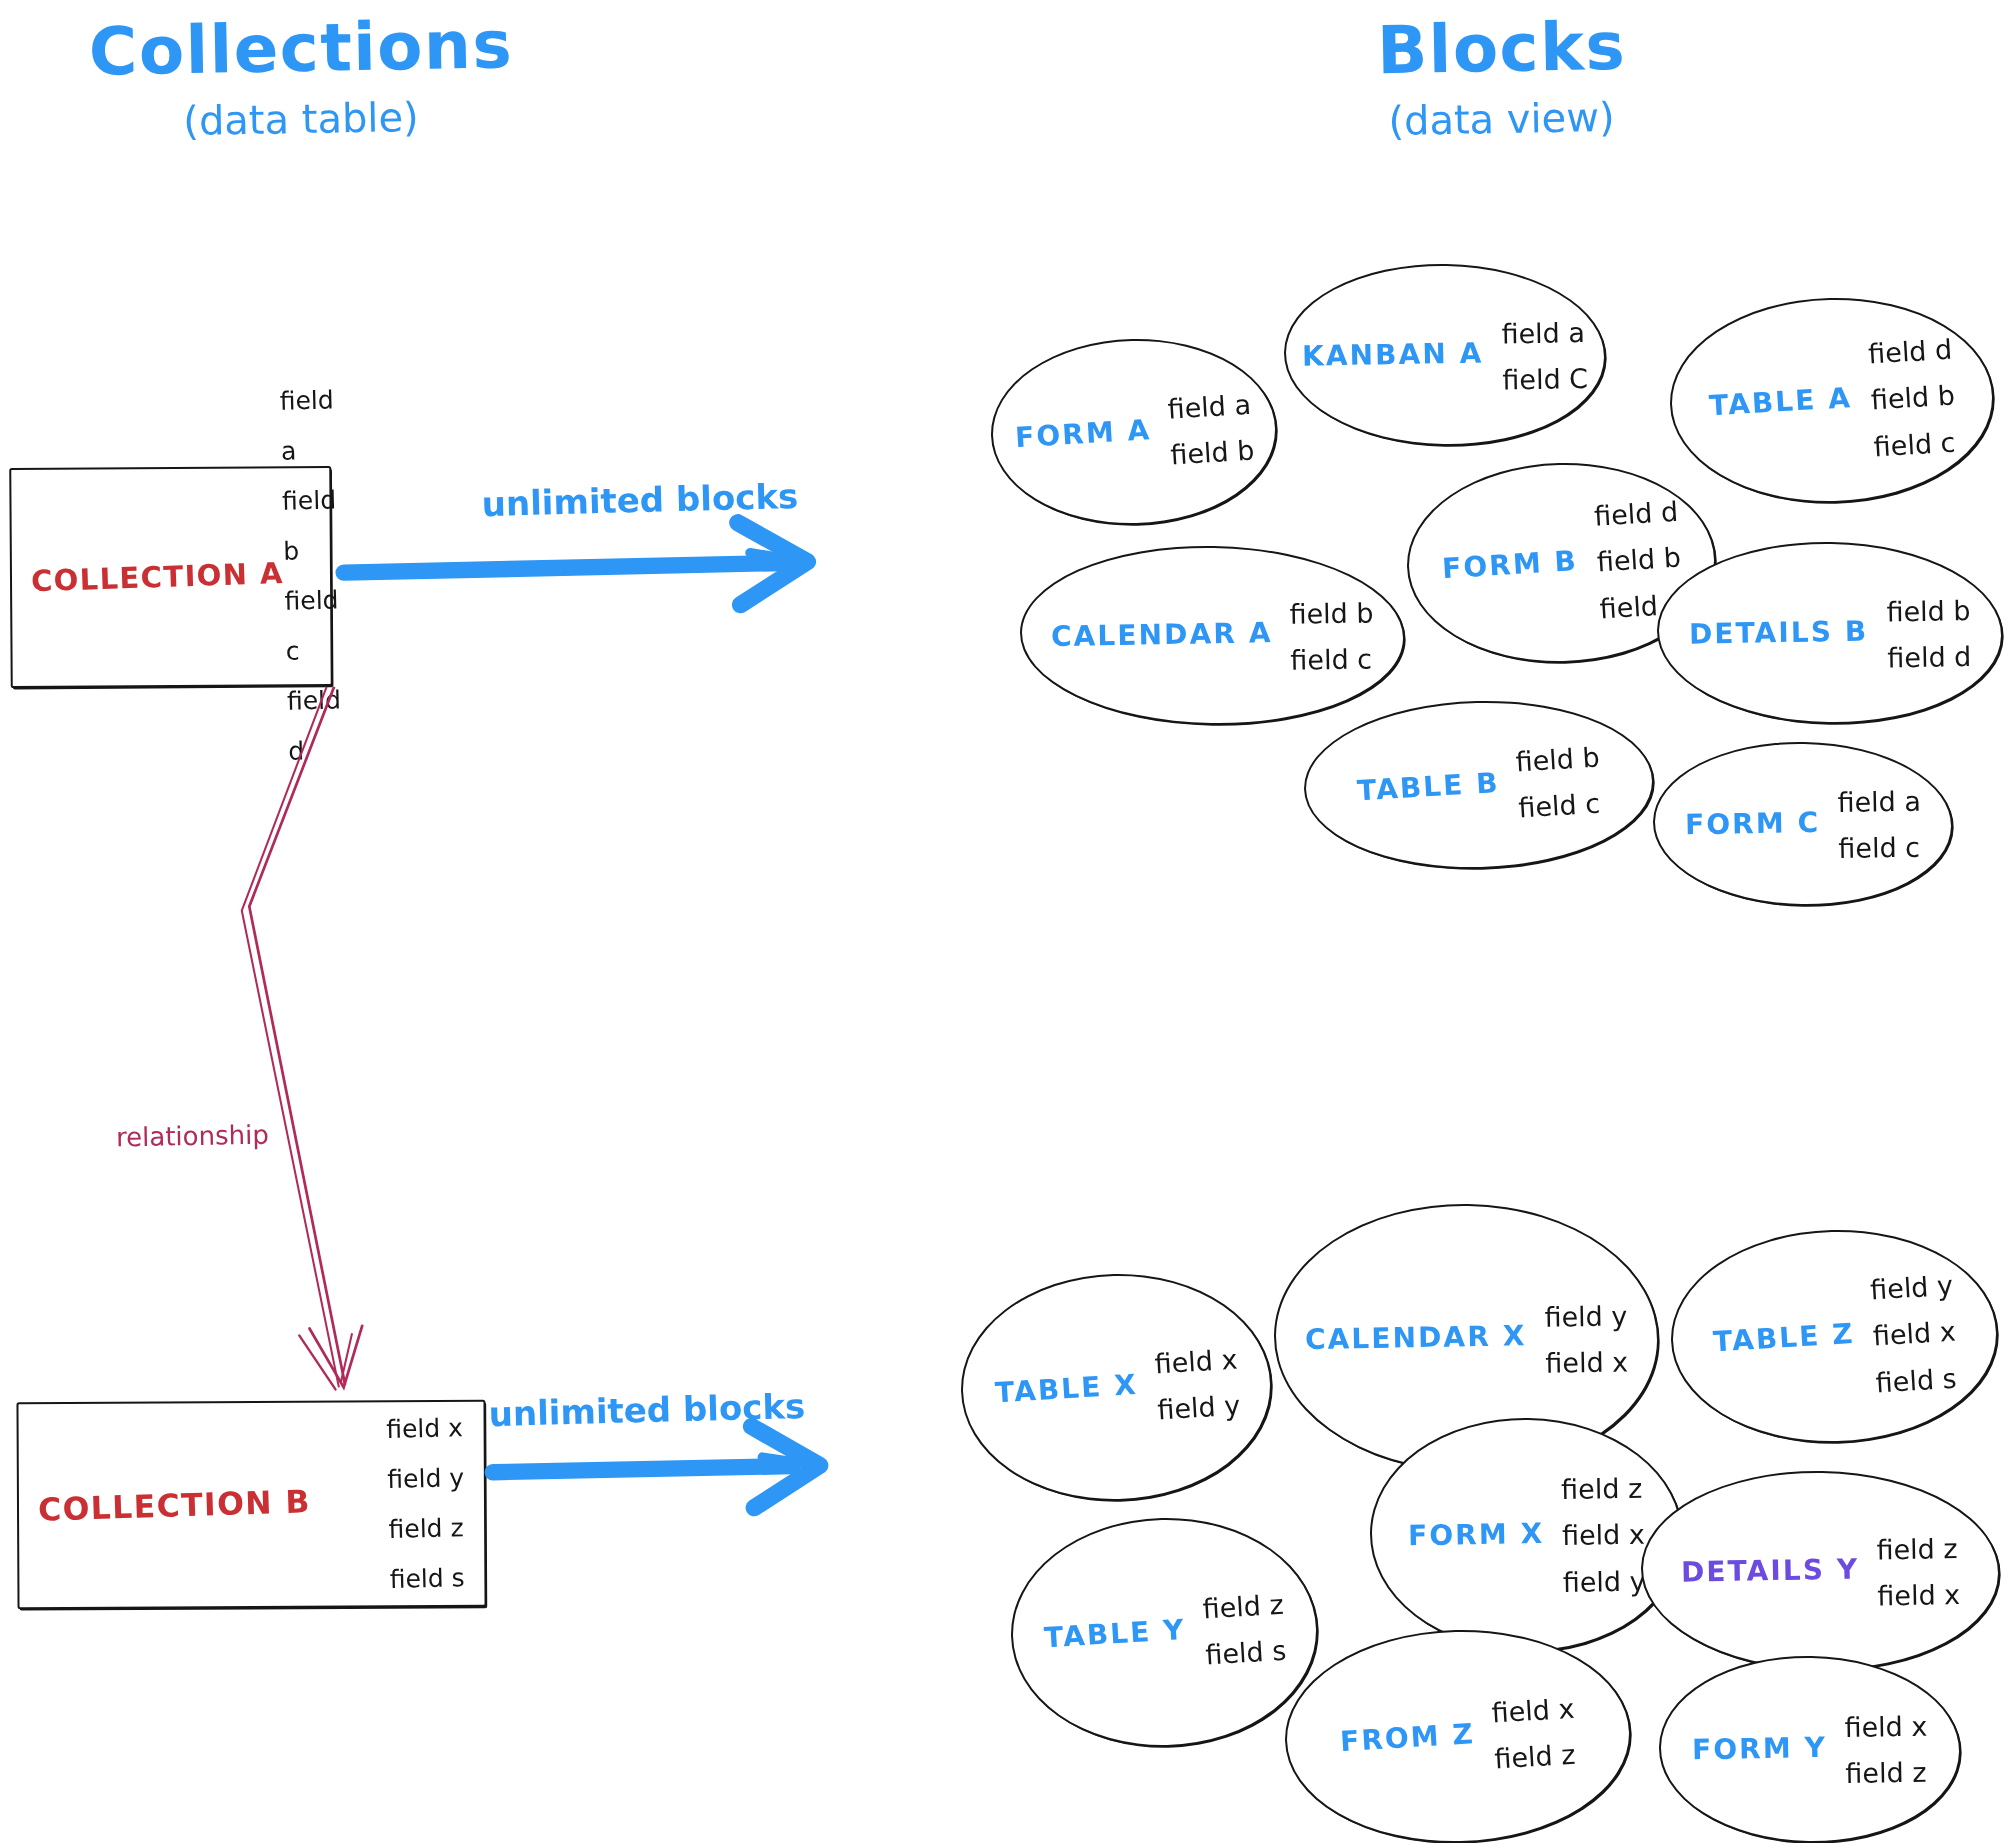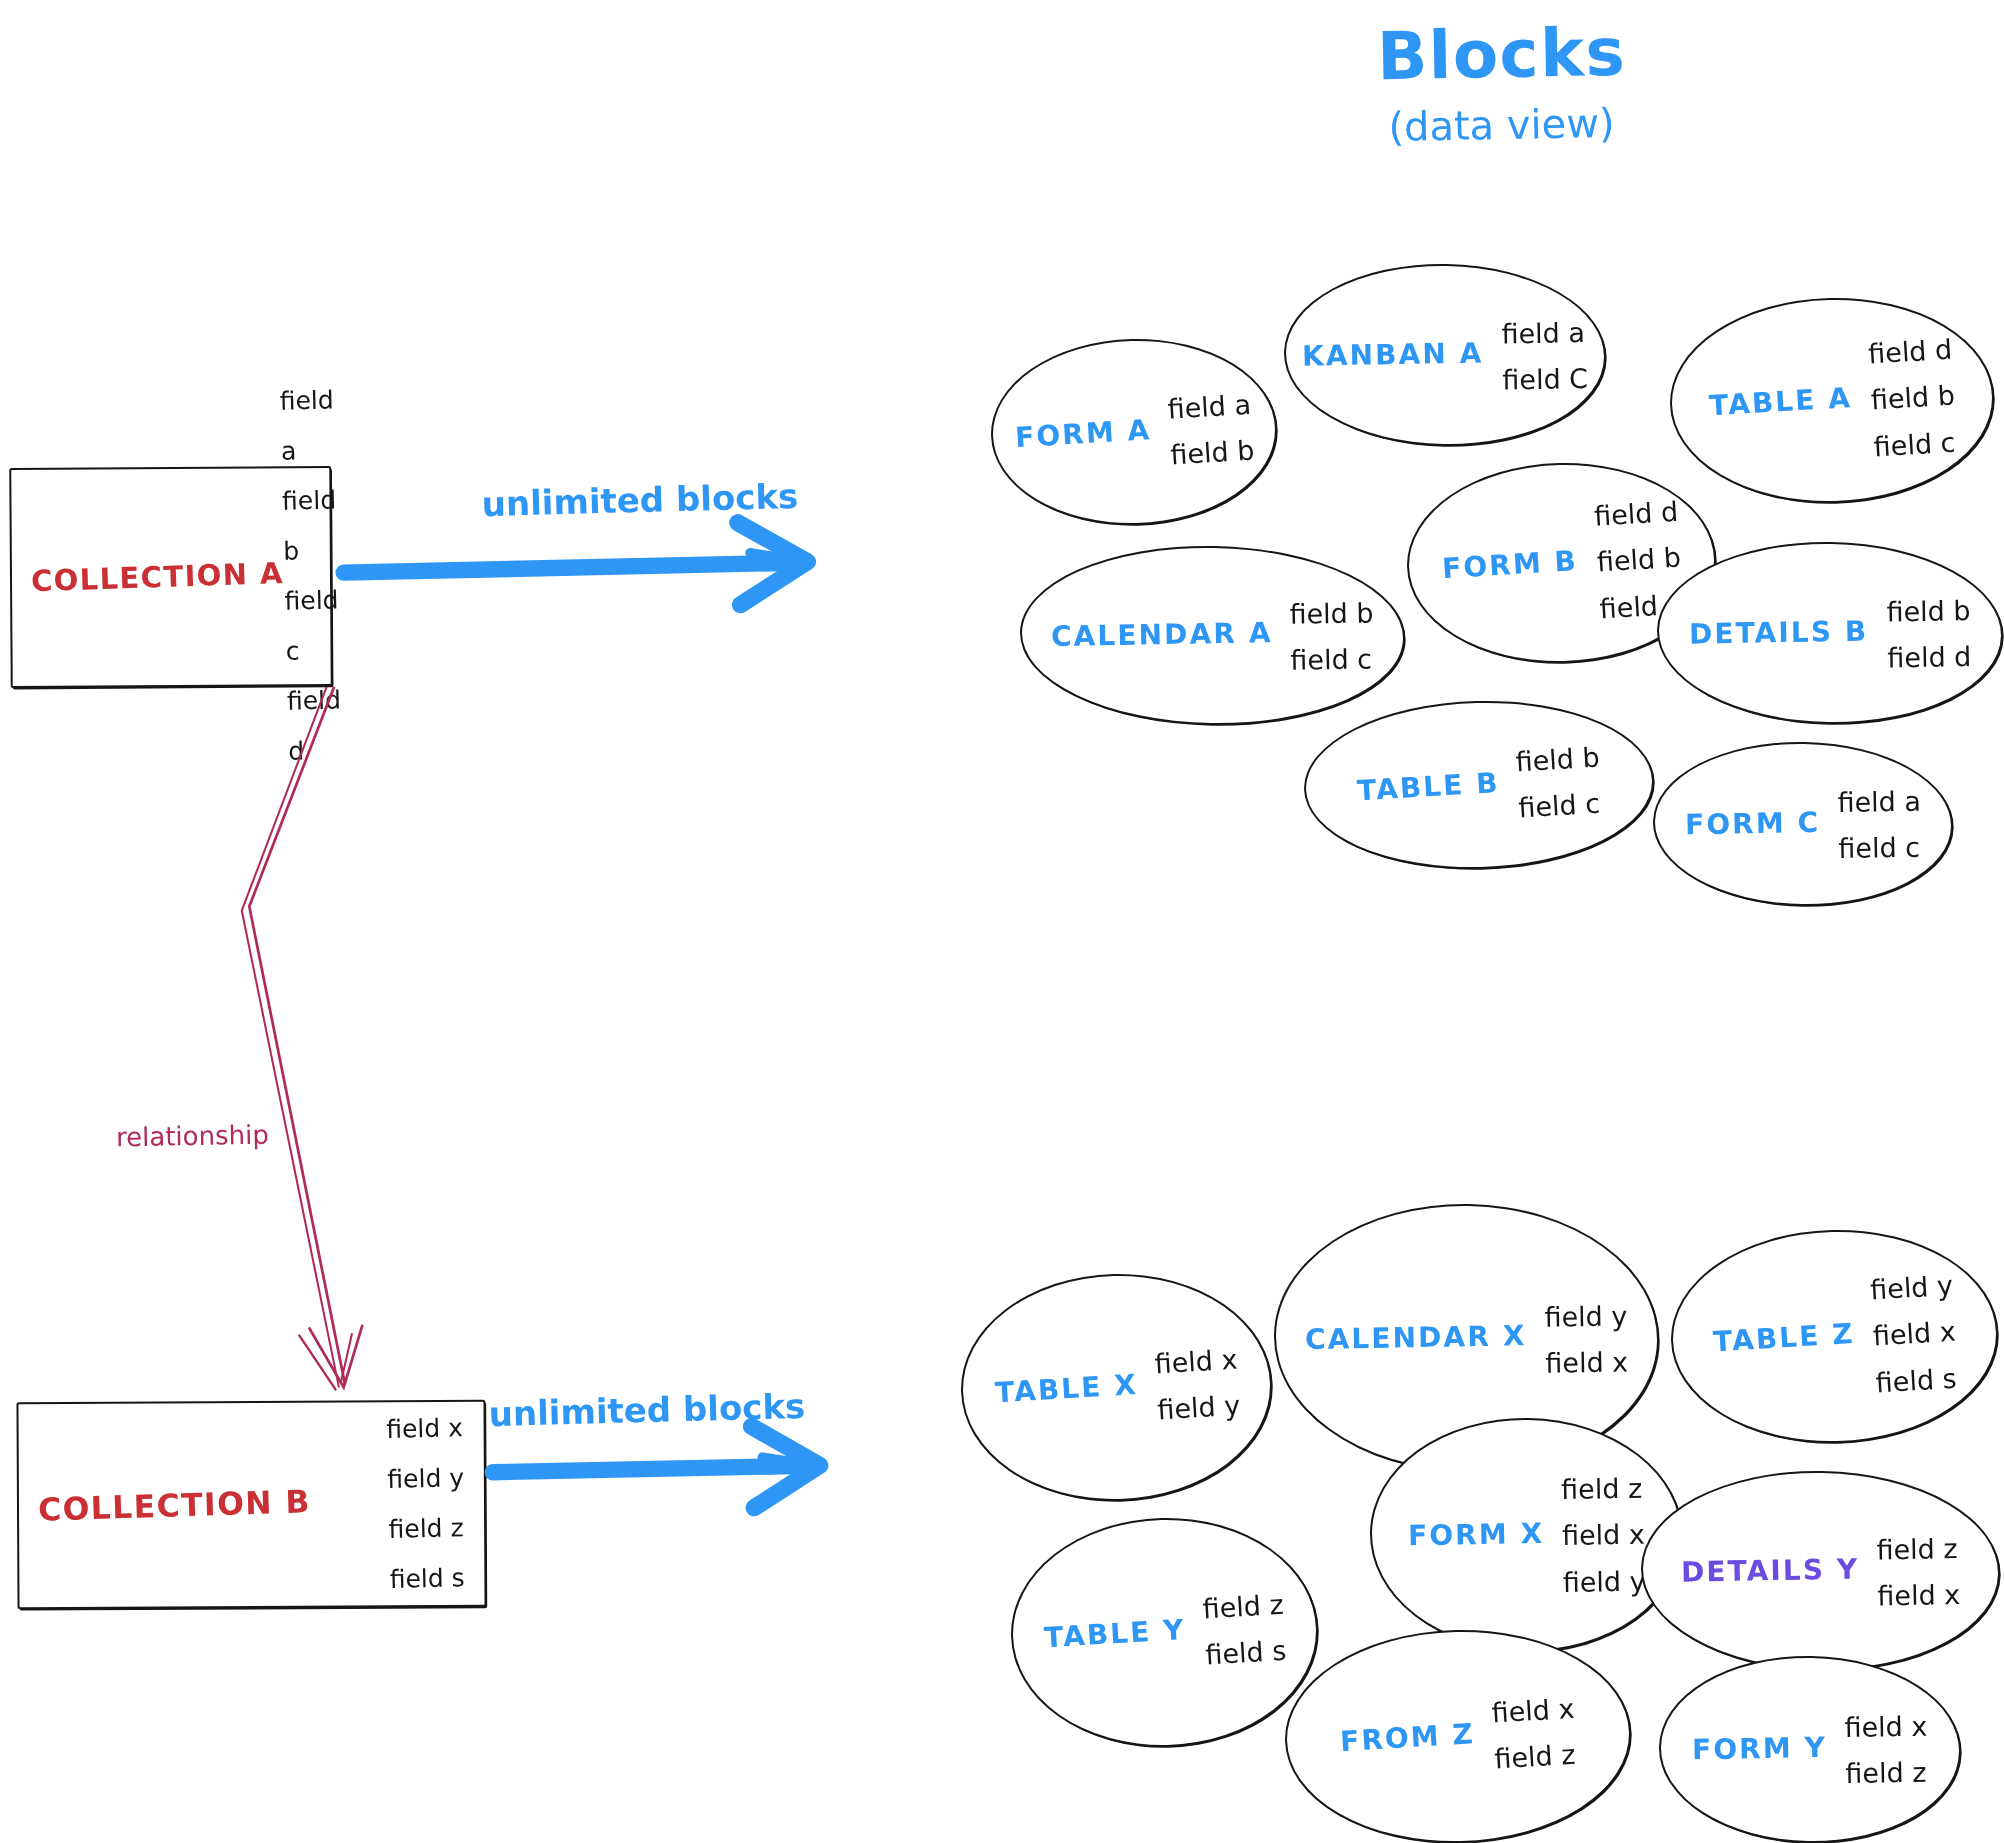--- a/index.html
+++ b/index.html
@@ -13,21 +13,21 @@
   *{margin:0;padding:0;box-sizing:border-box;}
   html,body{background:#fff;}
   body{font-family:"DejaVu Sans","Liberation Sans",sans-serif;}
   .canvas{position:relative;width:2005px;height:1843px;background:var(--background);overflow:hidden;}
 
   
   .hdr{position:absolute;text-align:center;color:var(--accent_blue);}
   .hdr .t{font-size:66px;font-weight:bold;letter-spacing:1.4px;transform:rotate(-1deg);}
   .hdr .s{font-size:40px;margin-top:9.6px;transform:rotate(-1deg);}
   .hdr-left{left:82px;top:9.6px;width:438px;}
-  .hdr-right{left:1327px;top:9.6px;width:349px;margin-top:6px;}
+  .hdr-right{left:1327px;top:9.6px;width:349px;}
 
   
   .colbox{position:absolute;border:2.7px solid var(--ink);border-radius:2.7px;
           box-shadow:1.4px 2.1px 0 -0.7px var(--ink);
           display:flex;align-items:center;justify-content:space-between;
           padding:0 19px;background:#fff;}
   .colbox-a{left:10.3px;top:467px;width:322px;height:220px;transform:rotate(-0.4deg);}
   .colbox-b{left:17px;top:1401px;width:469px;height:207px;transform:rotate(-0.3deg);}
   .colname{color:var(--collection_red);font-weight:bold;font-size:29px;letter-spacing:1.4px;
            transform:rotate(-1.5deg);white-space:nowrap;}
@@ -74,20 +74,24 @@
   .arrow-label-a{left:640px;top:480px;}
   .arrow-label-b{left:647px;top:1390px;}
   .rel-label{position:absolute;left:116px;top:1121px;color:var(--relationship_crimson);
              font-size:26px;transform:rotate(-1deg);}
 </style>
 </head>
 <body>
 
 <div class="canvas">
 
+  <div class="hdr hdr-left">
+    <div class="t">Collections</div>
+    <div class="s">(data table)</div>
+  </div>
   <div class="hdr hdr-right">
     <div class="t">Blocks</div>
     <div class="s">(data view)</div>
   </div>
 
   <div class="colbox colbox-a">
     <span class="colname">COLLECTION A</span>
     <span class="colfields">
       <span>field a</span>
       <span>field b</span>

